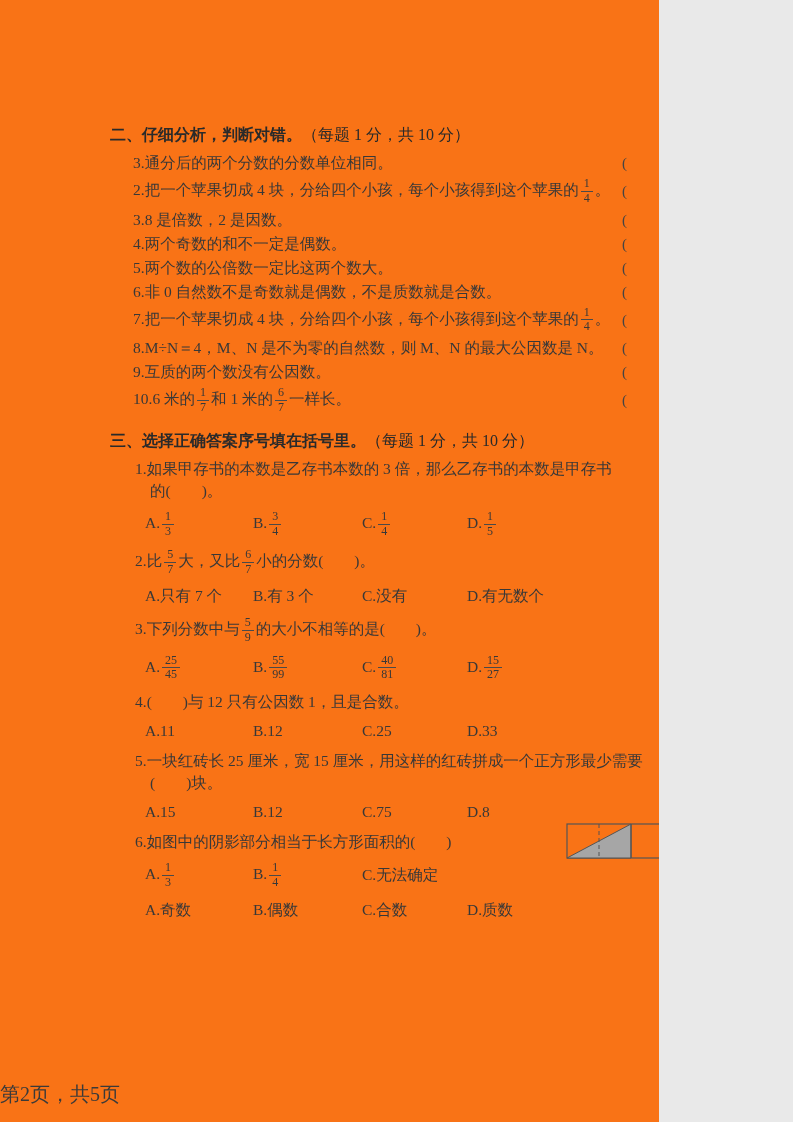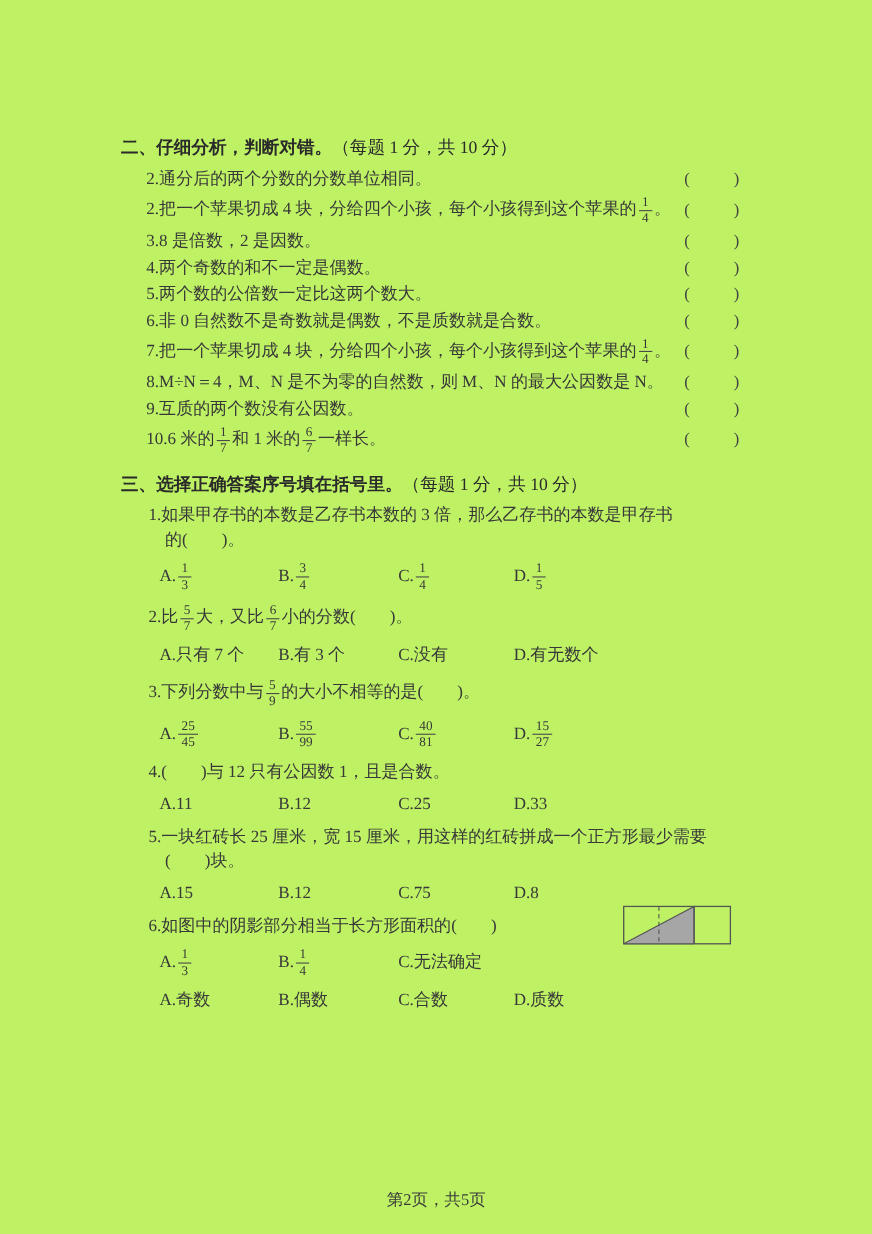--- a/index.html
+++ b/index.html
@@ -3,22 +3,22 @@
 <meta charset="utf-8">
 <style>
   html,body { margin:0; padding:0; }
   body {
     width:793px; height:1122px;
     background:#e9e9e9;
     font-family:"Liberation Serif", serif;
   }
   .page {
     position:relative;
-    width:793px; height:1122px;
-    background:#bef264;
+    width:659px; height:1122px;
+    background:#f97316;
     color:#383838;
     overflow:hidden;
   }
   .content {
     position:absolute;
     left:110px; top:124px;
     width:562px;
   }
   .sec-header {
     font-size:16px;
@@ -87,38 +87,37 @@
   .qfig { position:relative; }
   .figure {
     position:absolute;
     top:-8px; right:7px;
   }
 
   .footer {
     position:absolute;
     left:0; top:1081px;
     width:100%;
-    text-align:center;
-    font-size:15px;
+    font-size:20px;
     color:#3a3a3a;
   }
 </style>
 </head>
 <body>
 
 <div class="page">
   <div class="content">
 
     <div class="section">
       <div class="sec-header">
         <span class="sec-title">二、仔细分析，判断对错。</span><span class="sec-points">（每题 1 分，共 10 分）</span>
       </div>
 
       <div class="jrow">
-        <div class="jtext">2.通分后的两个分数的分数单位相同。</div>
+        <div class="jtext">3.通分后的两个分数的分数单位相同。</div>
         <div class="jparens">
             <span>(</span>
             <span>)</span>
           </div>
       </div>
       <div class="jrow">
         <div class="jtext">2.把一个苹果切成 4 块，分给四个小孩，每个小孩得到这个苹果的<span class="frac">
               <span class="num">1</span>
               <span class="den">4</span>
             </span>。</div>

